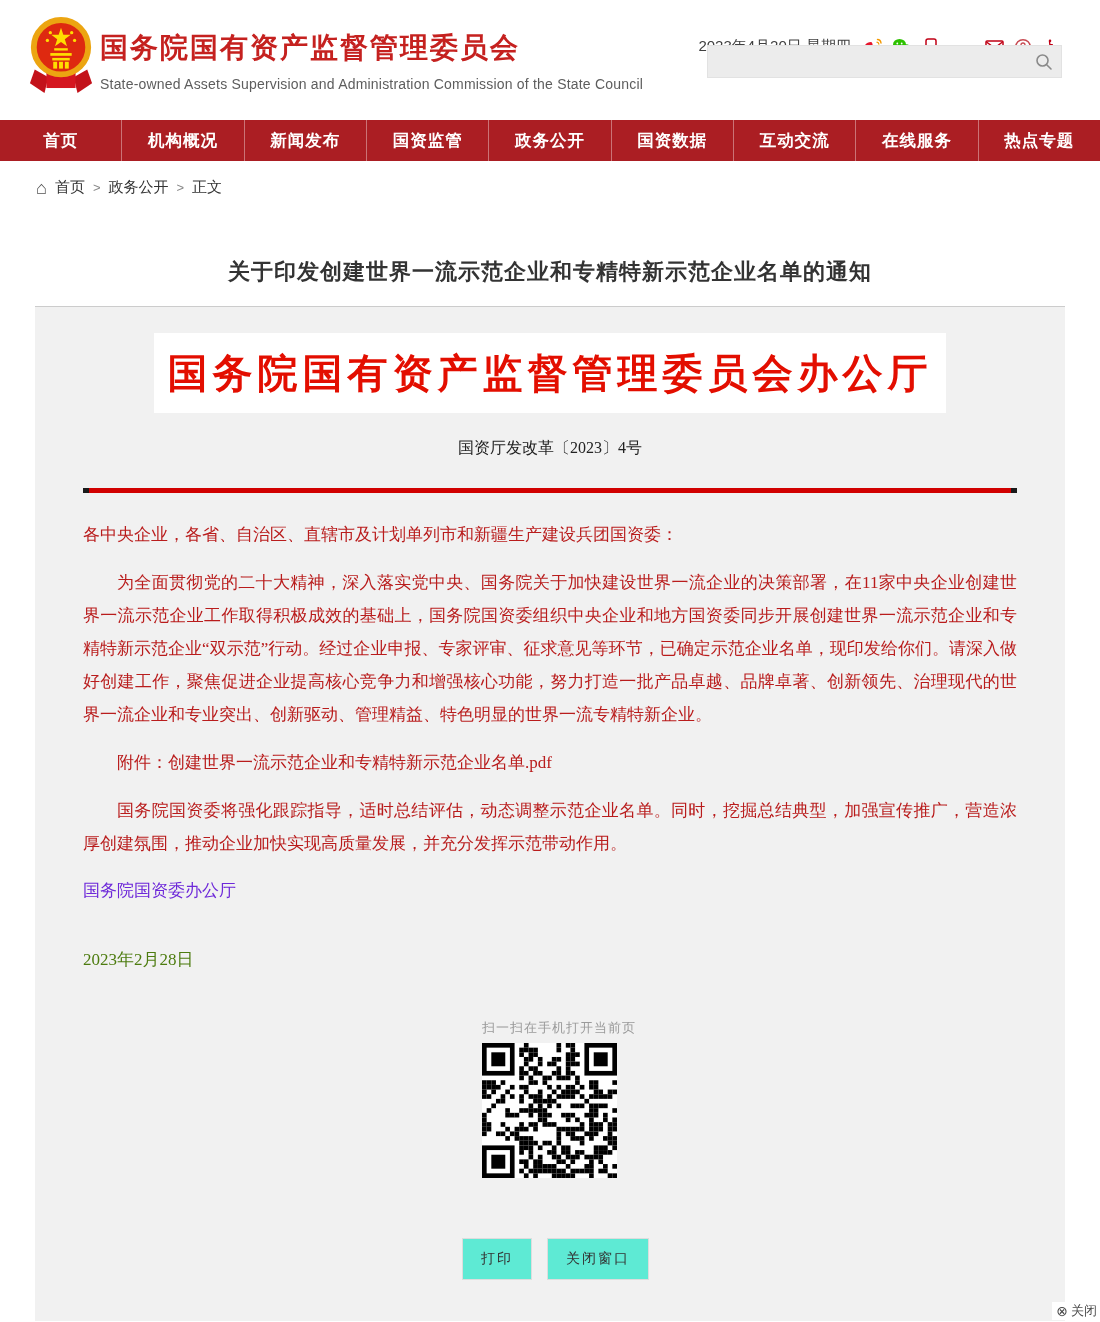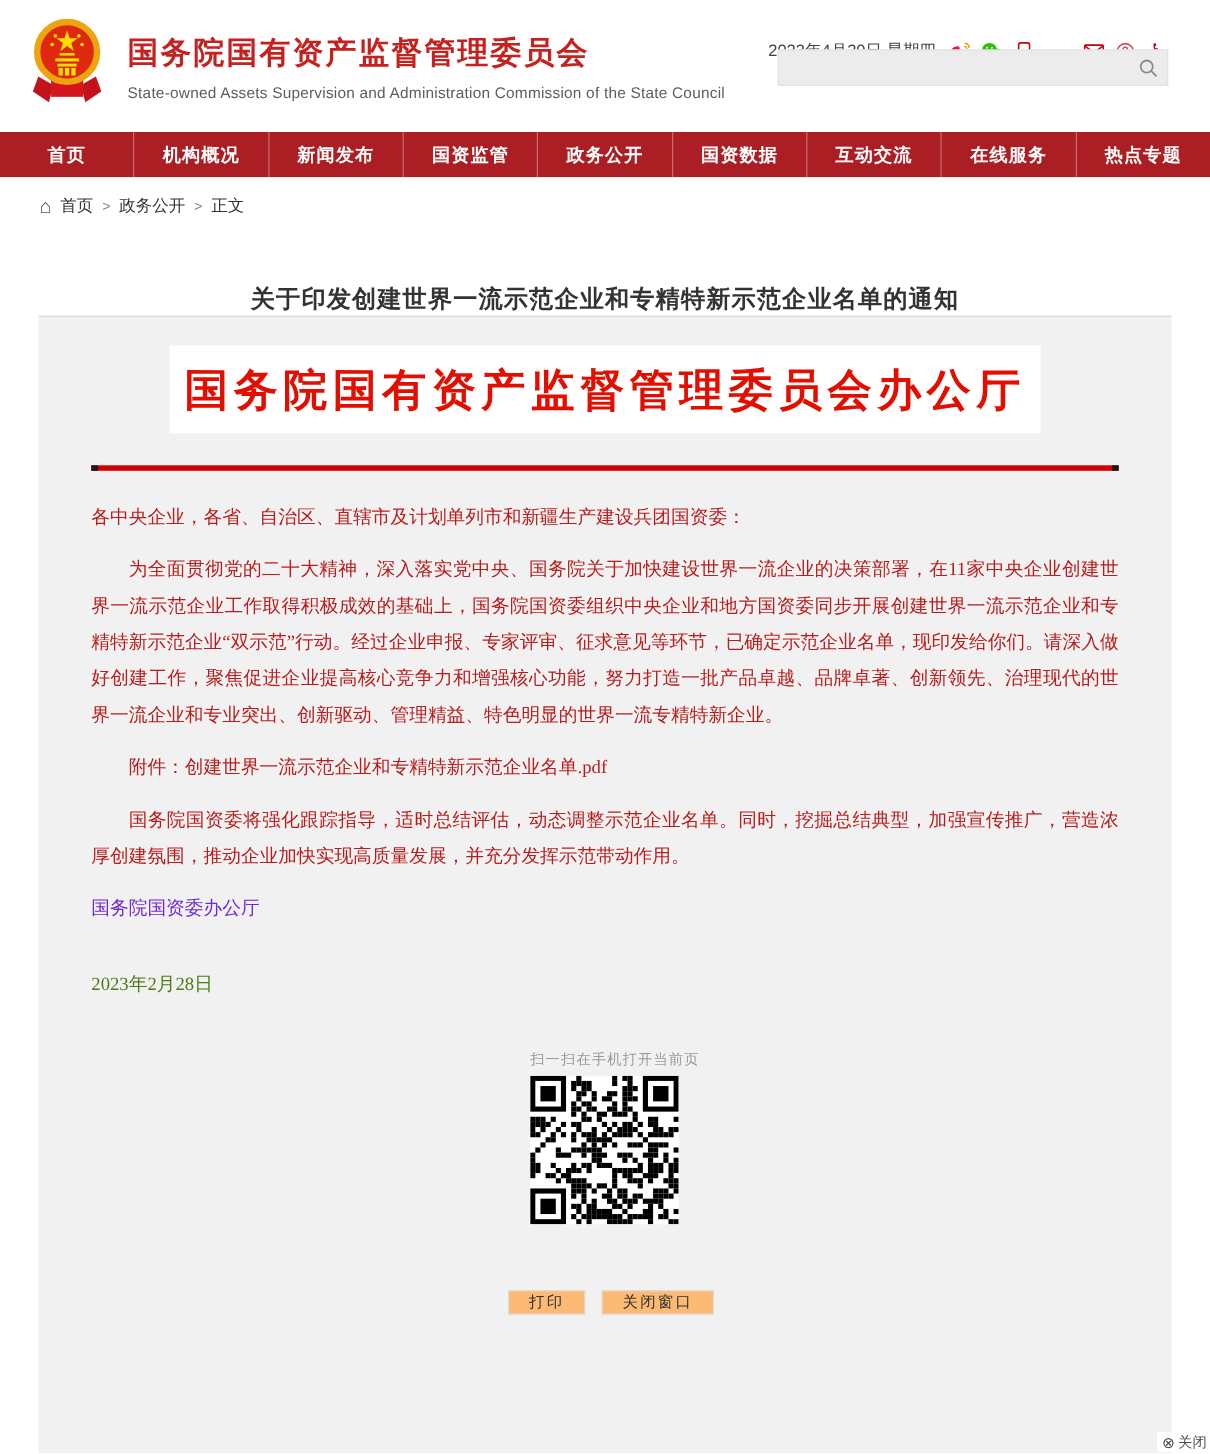--- a/index.html
+++ b/index.html
@@ -5,21 +5,21 @@
   * { margin:0; padding:0; box-sizing:border-box; }
   html,body { background:#ffffff; }
   body {
     width:1100px; height:1322px; position:relative; margin:0 auto;
     font-family:"Liberation Sans","DejaVu Sans",sans-serif; overflow:hidden;
   }
 
   
   .header { position:relative; height:120px; background:#fff; }
   .emblem { position:absolute; left:27px; top:15px; }
-  .site-title-block { position:absolute; left:116px; top:29px; }
+  .site-title-block { position:absolute; left:100px; top:29px; }
   .site-title { font-size:28px; font-weight:bold; color:#c5211f; letter-spacing:2px;
     font-family:"Liberation Sans",sans-serif; }
   .site-subtitle { margin-top:9px; font-size:14px; color:#5d5d5d; letter-spacing:.2px; }
 
   .topbar { position:absolute; right:38px; top:12px; display:flex; align-items:center; gap:9px; }
   .topbar .date { font-size:15px; color:#404040; margin-right:3px; white-space:nowrap; }
   .tb-icon { display:inline-flex; align-items:center; justify-content:center; width:20px; height:20px; cursor:pointer; }
   .en-link { font-size:18px; font-weight:normal; color:#c00015; cursor:pointer;margin-top:48px; }
   .wheelchair { font-size:17px; color:#c00015; line-height:1; }
 
@@ -37,21 +37,21 @@
   .nav-item:first-child { border-left:none; }
 
   
   .breadcrumb { display:flex; align-items:center; gap:8px; padding:17px 0 0 36px; font-size:15px; color:#333; }
   .crumb { cursor:pointer; }
   .crumb-sep { color:#888; font-size:13px; }
   .home-icon { font-size:18px; color:#555; line-height:1; cursor:pointer; }
 
   
   .article { width:1030px; margin:21px 0 0 35px; height:1103px; display:flex; flex-direction:column; }
-  .article-head { background:#fff; text-align:center; padding-top:39px; 
+  .article-head { background:#fff; text-align:center; padding-top:39px; padding-bottom:19px;
     border-bottom:1px solid #ccc; }
   .article-title { font-size:22px; font-weight:bold; color:#333; letter-spacing:1px; }
   .article-meta { margin-top:24px; font-size:13.5px; color:#808080; }
   .article-meta .gap { display:inline-block; width:38px; }
 
   .article-body { flex:1; background:#f1f1f1; padding:0 48px; position:relative; }
 
   .letterhead { margin:26px auto 0; width:792px; height:80px; background:#fff;
     display:flex; align-items:center; justify-content:center; }
   .letterhead-text { font-family:"Liberation Serif","DejaVu Serif",serif; font-weight:bold;
@@ -72,22 +72,22 @@
   .sign-org { margin-top:19px; text-align:left; font-size:17px;
     font-family:"Liberation Serif","DejaVu Serif",serif; color:#6d28d9; }
   .sign-date { margin-top:46px; padding-right:24px; font-size:17px;
     font-family:"Liberation Serif","DejaVu Serif",serif; color:#4d7c0f; }
 
   .qr-block { margin-top:48px; margin-left:399px; }
   .qr-label { font-size:13px; color:#9a9a9a; letter-spacing:1px; }
   .qr-code { margin-top:6px; display:block; background:#fff; }
 
   .btn-row { margin-top:60px; margin-left:379px; display:flex; gap:15px; }
-  .action-btn { background:#fdba74; border:1px solid #ddd; color:#333; font-size:14px;
-    padding:1px 18px; cursor:pointer; font-family:Liberation Sans, sans-serif; letter-spacing:2px; }
+  .action-btn { background:#5eead4; border:1px solid #ddd; color:#333; font-size:14px;
+    padding:11px 18px; cursor:pointer; font-family:Liberation Sans, sans-serif; letter-spacing:2px; }
 
   .page-close { position:absolute; right:3px; bottom:2px; font-size:13px; color:#4a4a4a;
     cursor:pointer; display:flex; align-items:center; gap:3px; background:#fff; padding-left:4px; }
   .page-close .x { font-size:14px; }
 </style>
 </head>
 <body>
 
 <div class="header">
   <span class="emblem">
@@ -195,20 +195,21 @@
 <div class="article">
   <div class="article-head">
     <div class="article-title">关于印发创建世界一流示范企业和专精特新示范企业名单的通知</div>
   </div>
 
   <div class="article-body">
     <div class="letterhead">
       <span class="letterhead-text">国务院国有资产监督管理委员会办公厅</span>
     </div>
 
+    <div class="doc-number">国资厅发改革〔2023〕4号</div>
 
     <div class="red-rule"></div>
 
     <div class="doc-text">
       <p>各中央企业，各省、自治区、直辖市及计划单列市和新疆生产建设兵团国资委：</p>
       <p class="indent">为全面贯彻党的二十大精神，深入落实党中央、国务院关于加快建设世界一流企业的决策部署，在11家中央企业创建世界一流示范企业工作取得积极成效的基础上，国务院国资委组织中央企业和地方国资委同步开展创建世界一流示范企业和专精特新示范企业“双示范”行动。经过企业申报、专家评审、征求意见等环节，已确定示范企业名单，现印发给你们。请深入做好创建工作，聚焦促进企业提高核心竞争力和增强核心功能，努力打造一批产品卓越、品牌卓著、创新领先、治理现代的世界一流企业和专业突出、创新驱动、管理精益、特色明显的世界一流专精特新企业。</p>
       <p class="indent attachment">附件：创建世界一流示范企业和专精特新示范企业名单.pdf</p>
       <p class="indent">国务院国资委将强化跟踪指导，适时总结评估，动态调整示范企业名单。同时，挖掘总结典型，加强宣传推广，营造浓厚创建氛围，推动企业加快实现高质量发展，并充分发挥示范带动作用。</p>
     </div>
 

